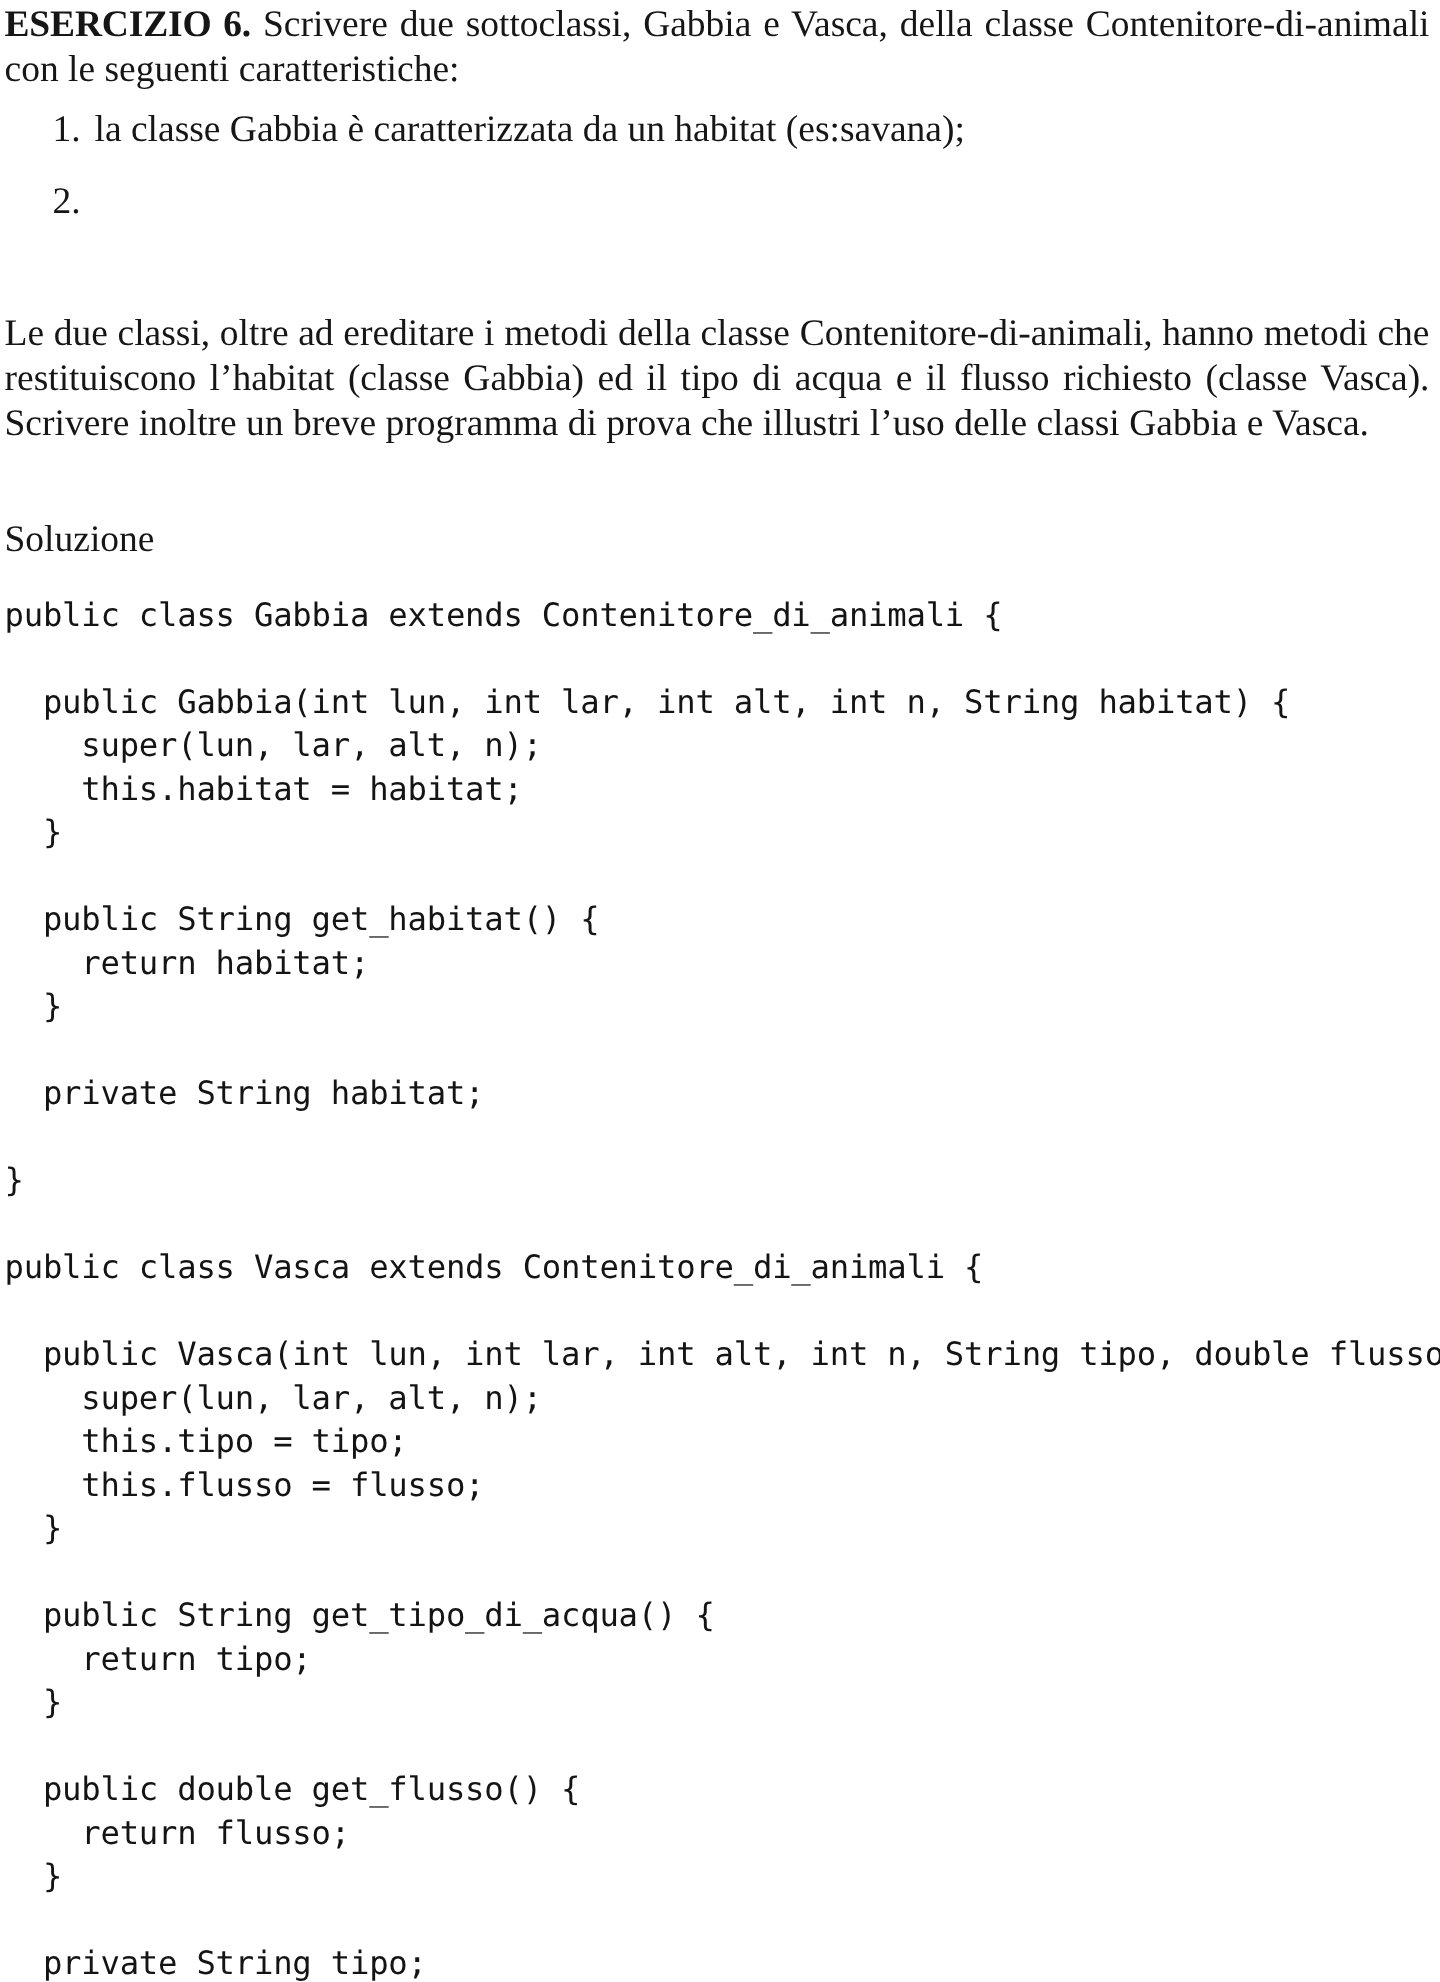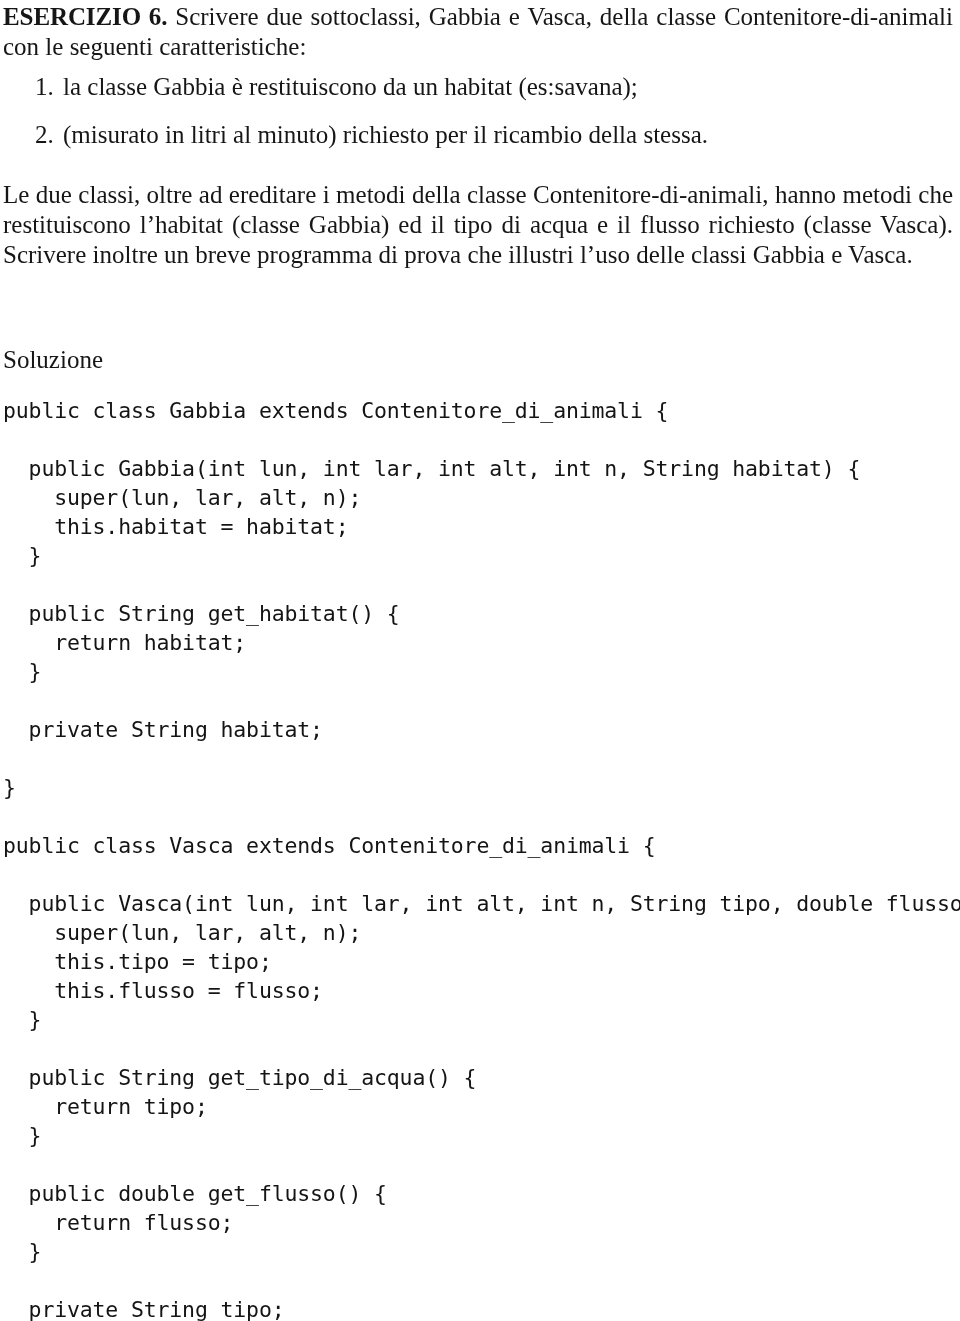--- a/index.html
+++ b/index.html
@@ -105,30 +105,29 @@
 
 <div class="page">
 
   <div class="prose exercise-head">
     <span class="ex-label">ESERCIZIO 6.</span><span> Scrivere due sottoclassi, Gabbia e Vasca, della classe Contenitore‐di‐animali con le seguenti caratteristiche:</span>
   </div>
 
   <ul class="req-list" style="top: 72px;">
     <li class="req-item">
       <span class="req-num">1.</span>
-      <span>la classe Gabbia è restituiscono da un habitat (es:savana);</span>
+      <span>la classe Gabbia è caratterizzata da un habitat (es:savana);</span>
     </li>
   </ul>
 
   <ul class="req-list" style="top: 120px;">
     <li class="req-item">
       <span class="req-num">2.</span>
-      <div class="last-line">(misurato in litri al minuto) richiesto per il ricambio della stessa.</div>
     </li>
   </ul>
 
-  <div class="prose" style="top: 180px;">Le due classi, oltre ad ereditare i metodi della classe Contenitore‐di‐animali, hanno metodi che restituiscono l’habitat (classe Gabbia) ed il tipo di acqua e il flusso richiesto (classe Vasca). Scrivere inoltre un breve programma di prova che illustri l’uso delle classi Gabbia e Vasca.</div>
+  <div class="prose" style="top: 208px;">Le due classi, oltre ad ereditare i metodi della classe Contenitore‐di‐animali, hanno metodi che restituiscono l’habitat (classe Gabbia) ed il tipo di acqua e il flusso richiesto (classe Vasca). Scrivere inoltre un breve programma di prova che illustri l’uso delle classi Gabbia e Vasca.</div>
 
   <div class="soluzione">Soluzione</div>
 
   <div class="code-block" style="top: 396px;"><div class="code-line">public class Gabbia extends Contenitore_di_animali {</div><div class="code-line blank">&nbsp;</div><div class="code-line">  public Gabbia(int lun, int lar, int alt, int n, String habitat) {</div><div class="code-line">    super(lun, lar, alt, n);</div><div class="code-line">    this.habitat = habitat;</div><div class="code-line">  }</div><div class="code-line blank">&nbsp;</div><div class="code-line">  public String get_habitat() {</div><div class="code-line">    return habitat;</div><div class="code-line">  }</div><div class="code-line blank">&nbsp;</div><div class="code-line">  private String habitat;</div><div class="code-line blank">&nbsp;</div><div class="code-line">}</div><div class="code-line blank">&nbsp;</div><div class="code-line">public class Vasca extends Contenitore_di_animali {</div><div class="code-line blank">&nbsp;</div><div class="code-line">  public Vasca(int lun, int lar, int alt, int n, String tipo, double flusso) {</div><div class="code-line">    super(lun, lar, alt, n);</div><div class="code-line">    this.tipo = tipo;</div><div class="code-line">    this.flusso = flusso;</div><div class="code-line">  }</div><div class="code-line blank">&nbsp;</div><div class="code-line">  public String get_tipo_di_acqua() {</div><div class="code-line">    return tipo;</div><div class="code-line">  }</div><div class="code-line blank">&nbsp;</div><div class="code-line">  public double get_flusso() {</div><div class="code-line">    return flusso;</div><div class="code-line">  }</div><div class="code-line blank">&nbsp;</div><div class="code-line">  private String tipo;</div></div>
 
 </div>
 
 </body></html>

